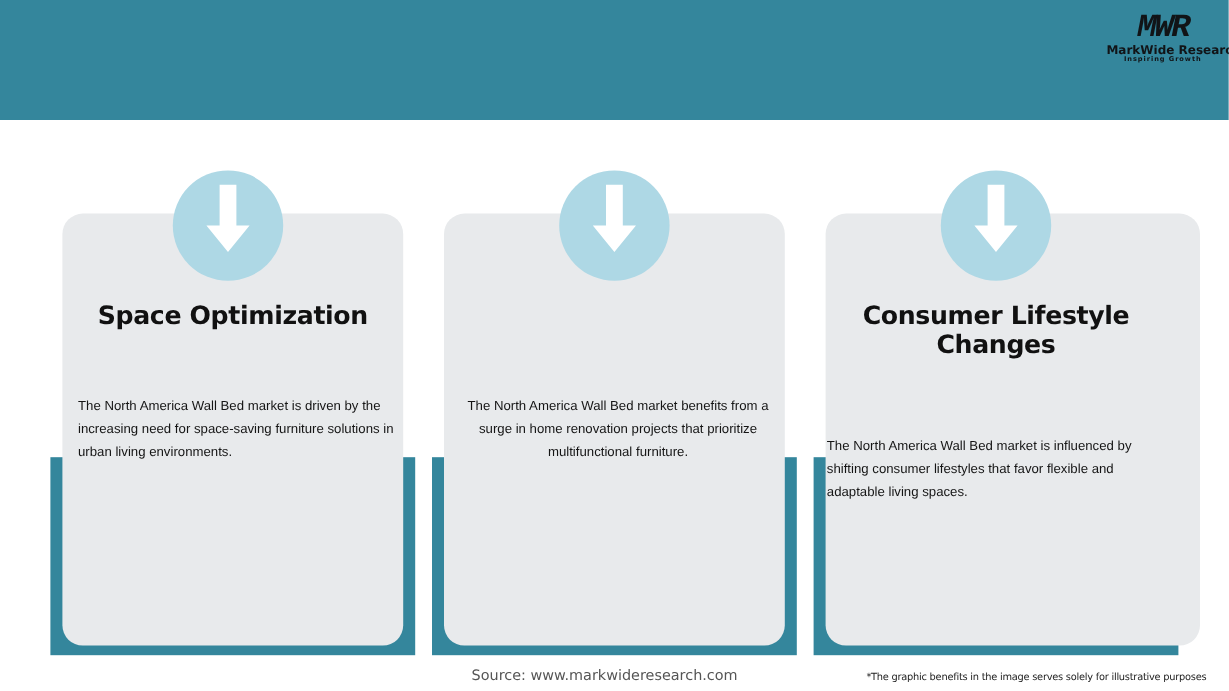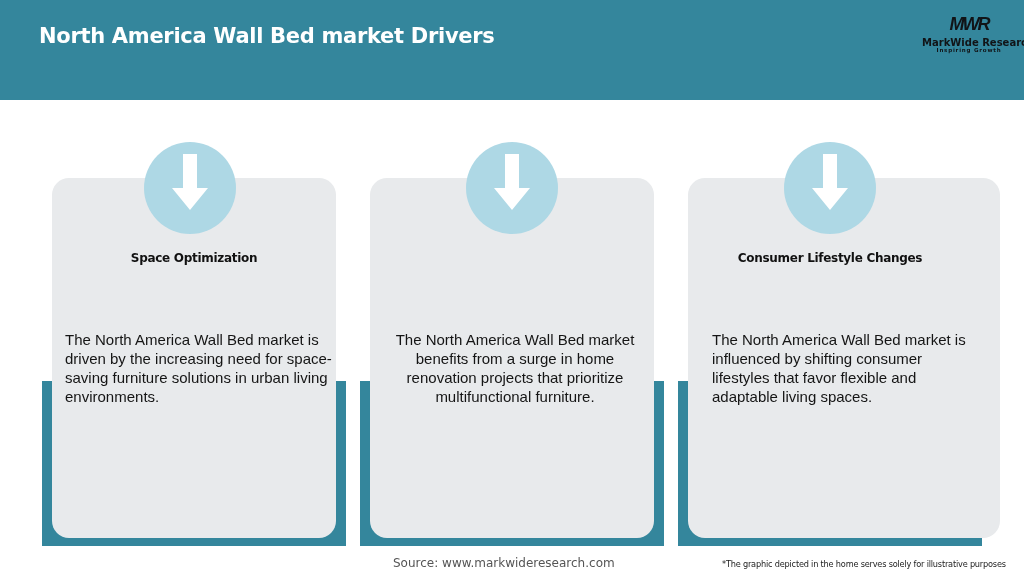--- a/index.html
+++ b/index.html
@@ -15,22 +15,22 @@
     .header-title {
       position: absolute; left: 39px; top: 24px;
       color: #ffffff; font-family: "DejaVu Sans", sans-serif;
       font-weight: bold; font-size: 21px; letter-spacing: -0.3px;
     }
     .logo {
       position: absolute; left: 922px; top: 10px; width: 94px; height: 48px;
       text-align: center;
     }
     .logo-mark {
-      font-family: Liberation Sans, sans-serif; font-weight: bold; font-style: italic;
-      font-size: 18px; line-height: 28px; color: #111417; letter-spacing: -2px;
+      font-family: Liberation Mono, monospace; font-weight: bold; font-style: italic;
+      font-size: 27px; line-height: 28px; color: #111417; letter-spacing: -2px;
     }
     .logo-name {
       font-family: "DejaVu Sans", sans-serif; font-weight: bold;
       font-size: 10px; line-height: 9px; color: #111417; white-space: nowrap;
     }
     .logo-tag {
       font-family: "DejaVu Sans", sans-serif; font-weight: bold;
       font-size: 5.5px; line-height: 7px; color: #111417; letter-spacing: 0.8px; white-space: nowrap;
     }
 
@@ -43,43 +43,42 @@
       background: #e8eaec; border-radius: 17px;
     }
     .circle {
       position: absolute; top: 142px; width: 92px; height: 92px;
       border-radius: 50%; background: #aed8e5;
     }
     .circle svg { position: absolute; left: 0; top: 0; }
     .card-title {
       position: absolute; left: 0; top: 73px; width: 284px; text-align: center;
       font-family: "DejaVu Sans", sans-serif; font-weight: bold;
-      font-size: 12px; color: #111111; letter-spacing: -0.3px;
+      font-size: 21px; color: #111111; letter-spacing: -0.3px;
     }
     .card-text {
       position: absolute; left: 13px; top: 152px; width: 270px;
-      font-family: "Liberation Sans", sans-serif; font-size: 15px; line-height: 19px;
+      font-family: "Liberation Sans", sans-serif; font-size: 11px; line-height: 19px;
       color: #151515;
     }
     .source {
       position: absolute; left: 393px; top: 556px;
       font-family: "DejaVu Sans", sans-serif; font-weight: normal; font-size: 12px;
       color: #555555;
     }
     .disclaimer {
       position: absolute; left: 722px; top: 559px;
       font-family: "DejaVu Sans", sans-serif; font-size: 8.2px; color: #222222;
       white-space: nowrap; letter-spacing: -0.2px;
     }
   </style>
 </head>
 <body>
 
 <div class="header">
-  <div class="header-title">North America Wall Bed market Drivers</div>
   <div class="logo">
     <div class="logo-mark">MWR</div>
     <div class="logo-name">MarkWide Research</div>
     <div class="logo-tag">Inspiring Growth</div>
   </div>
 </div>
 
 <div class="backing" style="left:42px;"></div>
 <div class="card" style="left:52px;">
   <div class="card-title">Space Optimization</div>
@@ -97,22 +96,22 @@
 </div>
 <div class="circle" style="left:466px;">
   <svg width="92" height="92" viewBox="0 0 92 92">
     <polygon points="39,12 53,12 53,46 64,46 46,68 28,46 39,46" fill="#ffffff"></polygon>
   </svg>
 </div>
 
 <div class="backing" style="left:678px;"></div>
 <div class="card" style="left:688px;padding-left:28px;">
   <div class="card-title">Consumer Lifestyle Changes</div>
-  <div class="card-text" style="left:24px;">The North America Wall Bed market is influenced by shifting consumer lifestyles that favor flexible and adaptable living spaces.</div>
+  <div class="card-text" style="left:1px;margin-top:33px;">The North America Wall Bed market is influenced by shifting consumer lifestyles that favor flexible and adaptable living spaces.</div>
 </div>
 <div class="circle" style="left:784px;">
   <svg width="92" height="92" viewBox="0 0 92 92">
     <polygon points="39,12 53,12 53,46 64,46 46,68 28,46 39,46" fill="#ffffff"></polygon>
   </svg>
 </div>
 
 <div class="source">Source: www.markwideresearch.com</div>
-<div class="disclaimer">*The graphic depicted in the home serves solely for illustrative purposes</div>
+<div class="disclaimer">*The graphic benefits in the image serves solely for illustrative purposes</div>
 
 </body></html>

